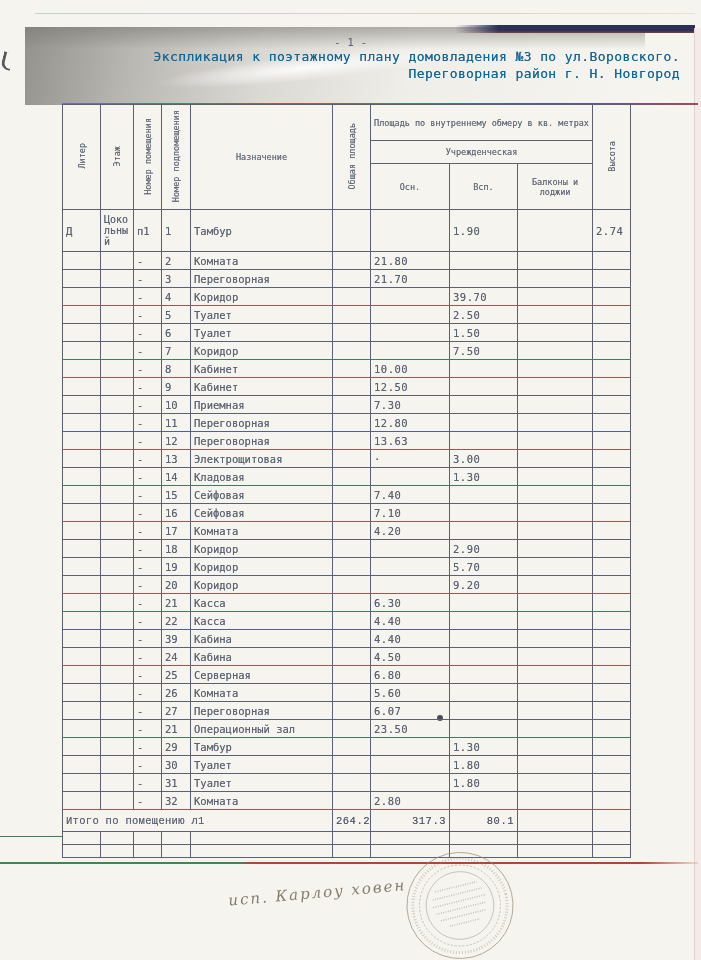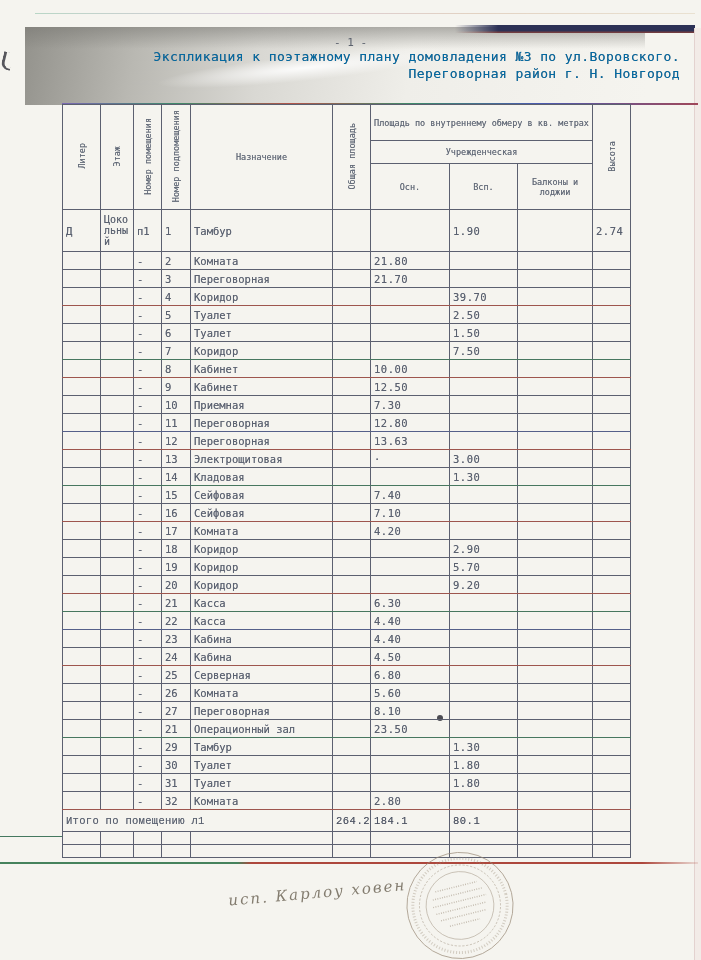--- a/index.html
+++ b/index.html
@@ -56,21 +56,21 @@
   tbody td { white-space:nowrap; }
   td.c-floor { white-space:normal; word-break:break-all; font-size:10px; line-height:11px; }
   td.num { letter-spacing:.5px; }
   tbody tr:nth-child(4n) td  { border-bottom-color:#9e564e; }
   tbody tr:nth-child(7n) td  { border-bottom-color:#47775f; }
   tbody tr:nth-child(11n) td { border-bottom-color:#55608a; }
   tfoot tr.totals { height:22px;font-family:Liberation Mono, monospace; }
   tfoot tr.empty  { height:13px; }
   tfoot td { padding:0 3px; }
   .totals-label { letter-spacing:.3px; }
-  .totals .num { color:#4c5262; }
+  .totals .num { color:#4c5262;text-align:right; }
   
   .handwriting { position:absolute; left:228px; top:882px; width:220px;
     font-family:"DejaVu Serif", serif; font-style:italic; font-size:15px;
     color:#837c6f; letter-spacing:2px; transform:rotate(-5deg); white-space:nowrap; }
   .stamp { position:absolute; left:384px; top:848px; width:152px; height:112px; opacity:.75; }
 </style>
 </head>
 <body>
 
 <div class="scan-topline"></div>
@@ -406,21 +406,21 @@
     <td class="num">4.40</td>
     <td class="num"></td>
     <td class="num"></td>
     <td class="num"></td>
   </tr>
 
   <tr>
     <td class="c-liter"></td>
     <td class="c-floor"></td>
     <td class="c-room">-</td>
-    <td class="c-sub">23</td>
+    <td class="c-sub">39</td>
     <td class="c-name">Кабина</td>
     <td class="num"></td>
     <td class="num">4.40</td>
     <td class="num"></td>
     <td class="num"></td>
     <td class="num"></td>
   </tr>
 
   <tr>
     <td class="c-liter"></td>
@@ -461,21 +461,21 @@
     <td class="num"></td>
   </tr>
 
   <tr>
     <td class="c-liter"></td>
     <td class="c-floor"></td>
     <td class="c-room">-</td>
     <td class="c-sub">27</td>
     <td class="c-name">Переговорная</td>
     <td class="num"></td>
-    <td class="num">8.10</td>
+    <td class="num">6.07</td>
     <td class="num"></td>
     <td class="num"></td>
     <td class="num"></td>
   </tr>
 
   <tr>
     <td class="c-liter"></td>
     <td class="c-floor"></td>
     <td class="c-room">-</td>
     <td class="c-sub">21</td>
@@ -536,21 +536,21 @@
     <td class="num">2.80</td>
     <td class="num"></td>
     <td class="num"></td>
     <td class="num"></td>
   </tr>
 </tbody>
   <tfoot>
     <tr class="totals">
       <td colspan="5" class="totals-label">Итого по помещению  л1</td>
       <td class="num">264.2</td>
-      <td class="num">184.1</td>
+      <td class="num">317.3</td>
       <td class="num">80.1</td>
       <td></td>
       <td></td>
     </tr>
     <tr class="empty">
       <td></td>
         <td></td>
       <td></td>
         <td></td>
       <td></td>

